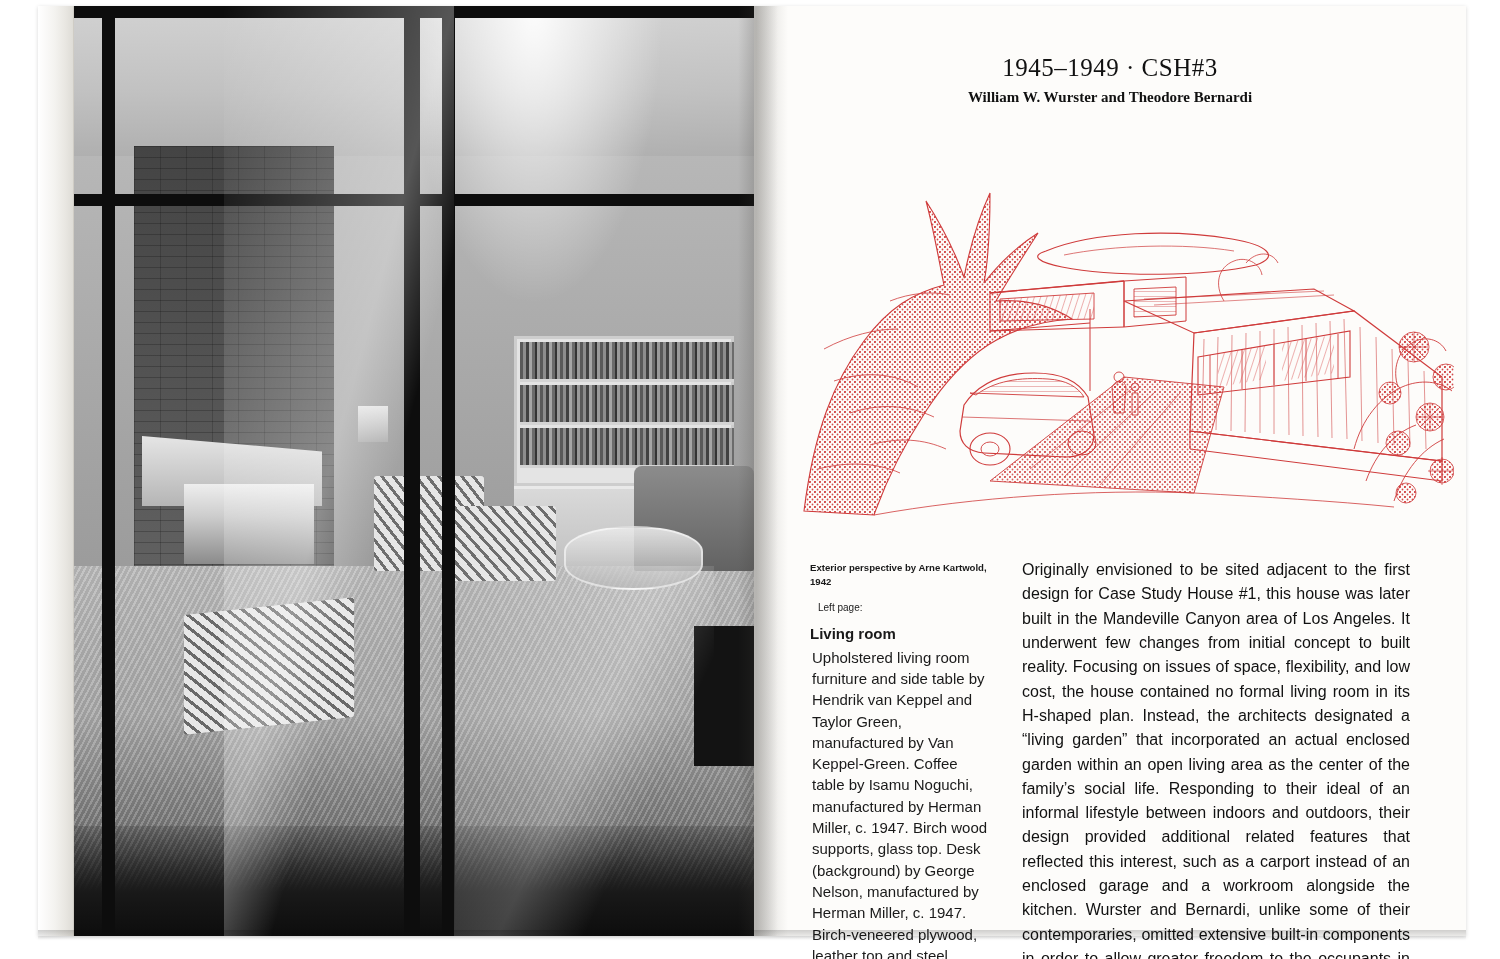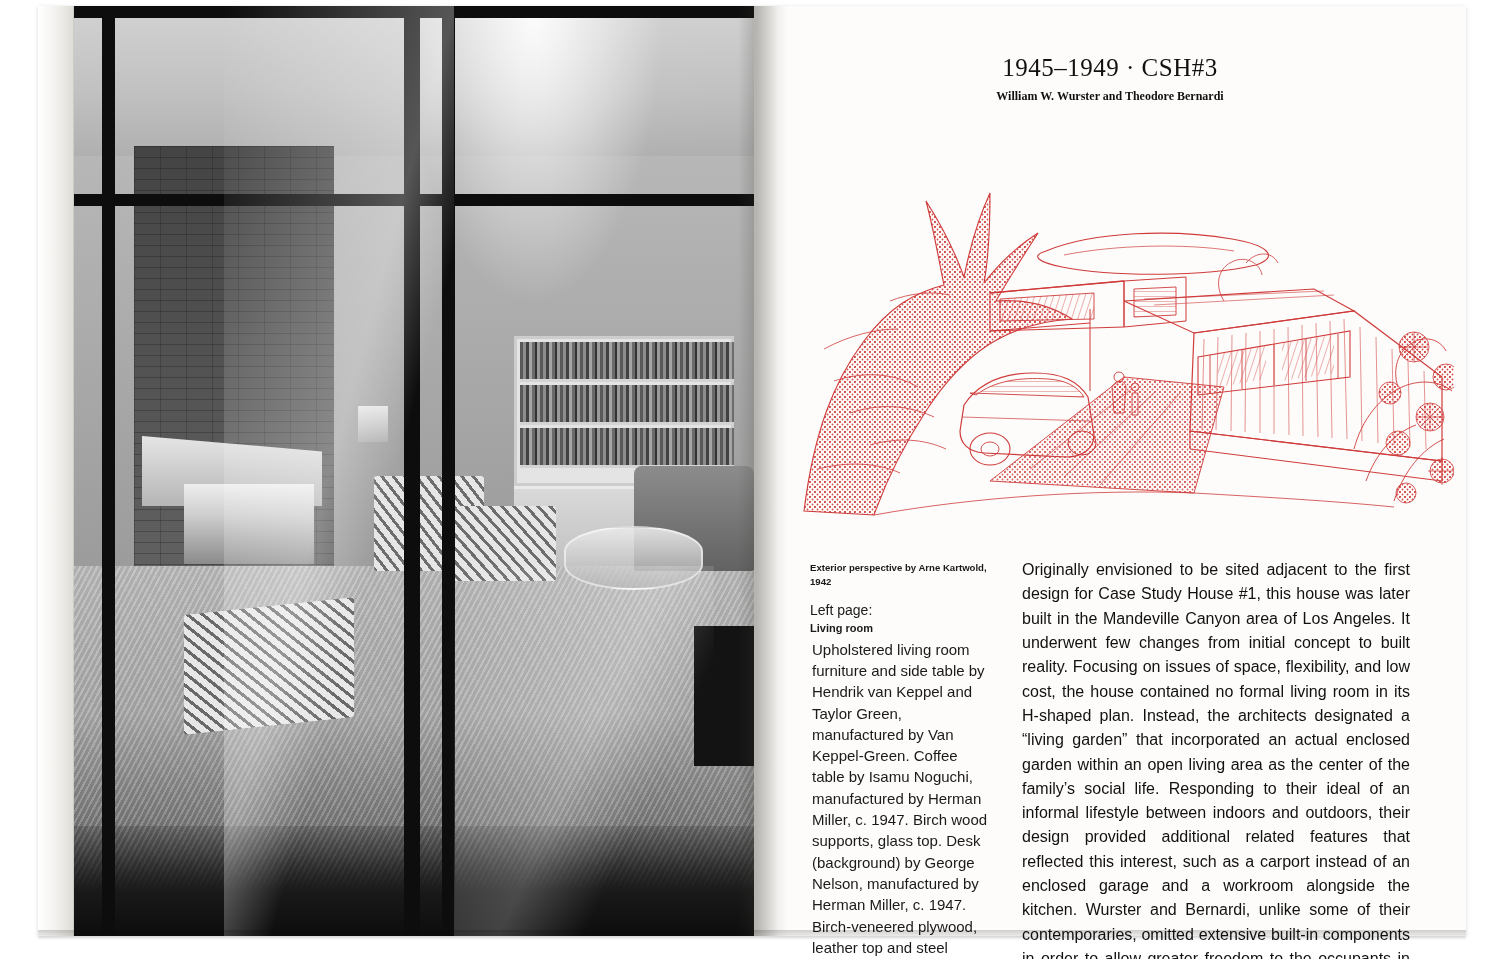--- a/index.html
+++ b/index.html
@@ -247,21 +247,21 @@
   }
   .subtitle-1 {
     font-family: "Liberation Serif", serif;
     font-size: 14.5px;
     font-weight: bold;
     color: #111;
     margin: 16px 0 0 0;
   }
   .subtitle-2 {
     font-family: "Liberation Serif", serif;
-    font-size: 12px;
+    font-size: 15px;
     font-weight: bold;
     color: #111;
     margin: 7px 0 0 0;
   }
 
   
   .drawing {
     position: absolute;
     left: 40px;
     top: 175px;
@@ -280,27 +280,27 @@
     font-size: 9.6px;
     line-height: 1.42;
     color: #1a1a1a;
   }
   .caption-credit {
     font-weight: bold;
     margin: 0 0 13px 0;
     font-size: 9.6px;
   }
   .caption-small {
-    margin: 0;
-    font-size: 14px;
+    margin: 8px;
+    font-size: 10px;
   }
   .caption-lead {
     font-weight: bold;
     margin: 0;
-    font-size: 11px;
+    font-size: 15px;
   }
   .caption-body {
     margin: 2px;
     font-size: 15px;
   }
 
   
   .body-col {
     position: absolute;
     left: 268px;

